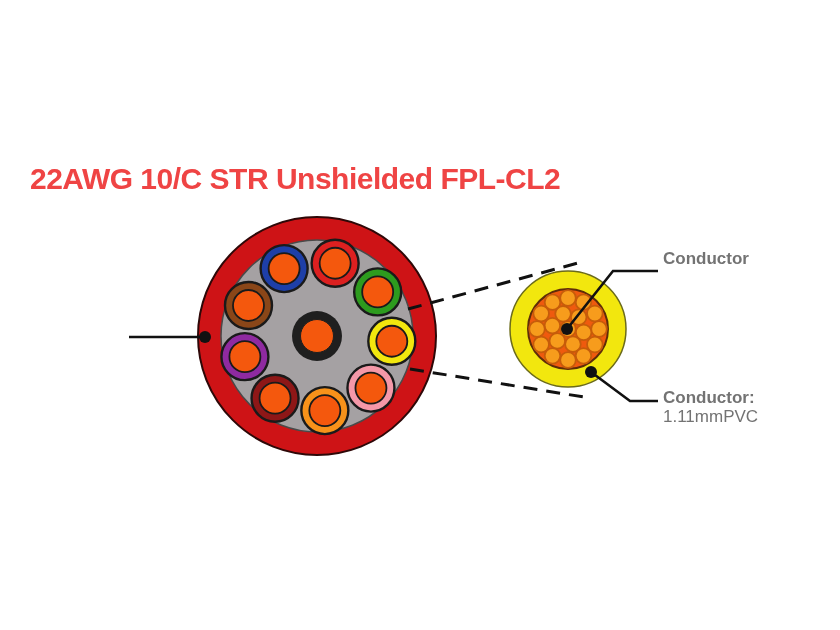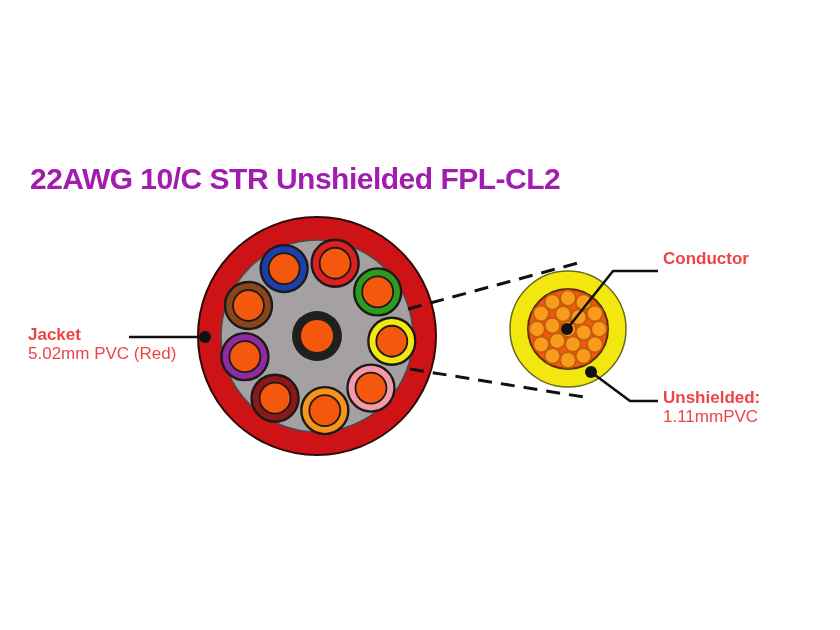--- a/index.html
+++ b/index.html
@@ -16,31 +16,31 @@
     font-family: "Liberation Sans", sans-serif;
   }
   .title {
     position: absolute;
     left: 30px;
     top: 162px;
     margin: 0;
     font-size: 30px;
     font-weight: bold;
     letter-spacing: -0.5px;
-    color: #a21caf;
+    color: #ef4444;
     white-space: nowrap;
   }
   .diagram-svg {
     position: absolute;
     left: 0;
     top: 0;
   }
   .label {
     position: absolute;
-    color: #ef4444;
+    color: #737373;
     font-size: 17px;
     line-height: 17px;
     white-space: nowrap;
   }
   .label .lt {
     font-weight: bold;
     margin-bottom: 2px;
   }
   .label-jacket { left: 28px; top: 326px; }
   .label-conductor { left: 663px; top: 250px; }
@@ -100,27 +100,23 @@
       <line x1="408" y1="309" x2="578" y2="263" stroke="#111111" stroke-width="3" stroke-dasharray="14 9"></line>
       <line x1="410" y1="369" x2="590" y2="398" stroke="#111111" stroke-width="3" stroke-dasharray="14 9"></line>
       <polyline points="129,337 205,337" fill="none" stroke="#111111" stroke-width="2.6"></polyline>
       <circle cx="205" cy="337" r="6" fill="#111111"></circle>
       <polyline points="567,329 613,271 658,271" fill="none" stroke="#111111" stroke-width="2.6"></polyline>
       <circle cx="567" cy="329" r="6" fill="#111111"></circle>
       <polyline points="591,372 630,401 658,401" fill="none" stroke="#111111" stroke-width="2.6"></polyline>
       <circle cx="591" cy="372" r="6" fill="#111111"></circle>
     </svg>
 
-  <div class="label label-jacket">
-    <div class="lt">Jacket</div>
-    <div class="ld">5.02mm PVC (Red)</div>
-  </div>
 
   <div class="label label-conductor">
     <div class="lt">Conductor</div>
   </div>
 
   <div class="label label-dielectric">
-    <div class="lt">Unshielded:</div>
+    <div class="lt">Conductor:</div>
     <div class="ld">1.11mmPVC</div>
   </div>
 
 </div>
 
 </body></html>

